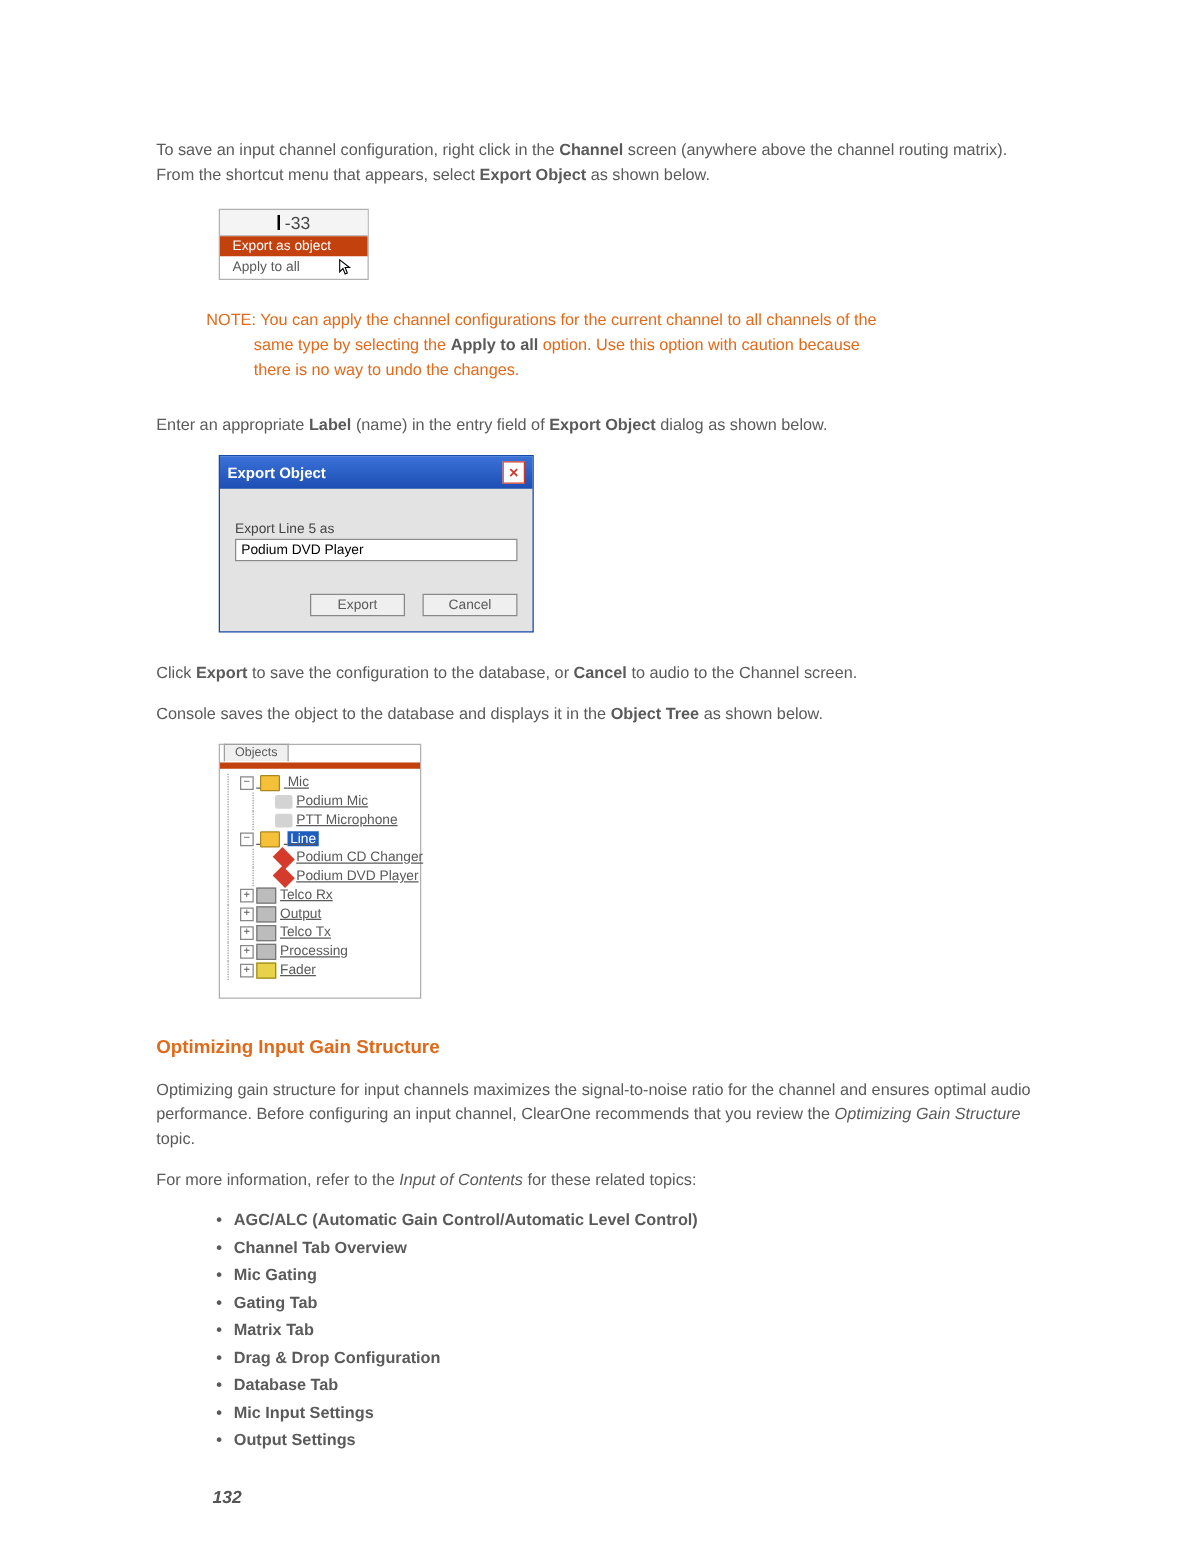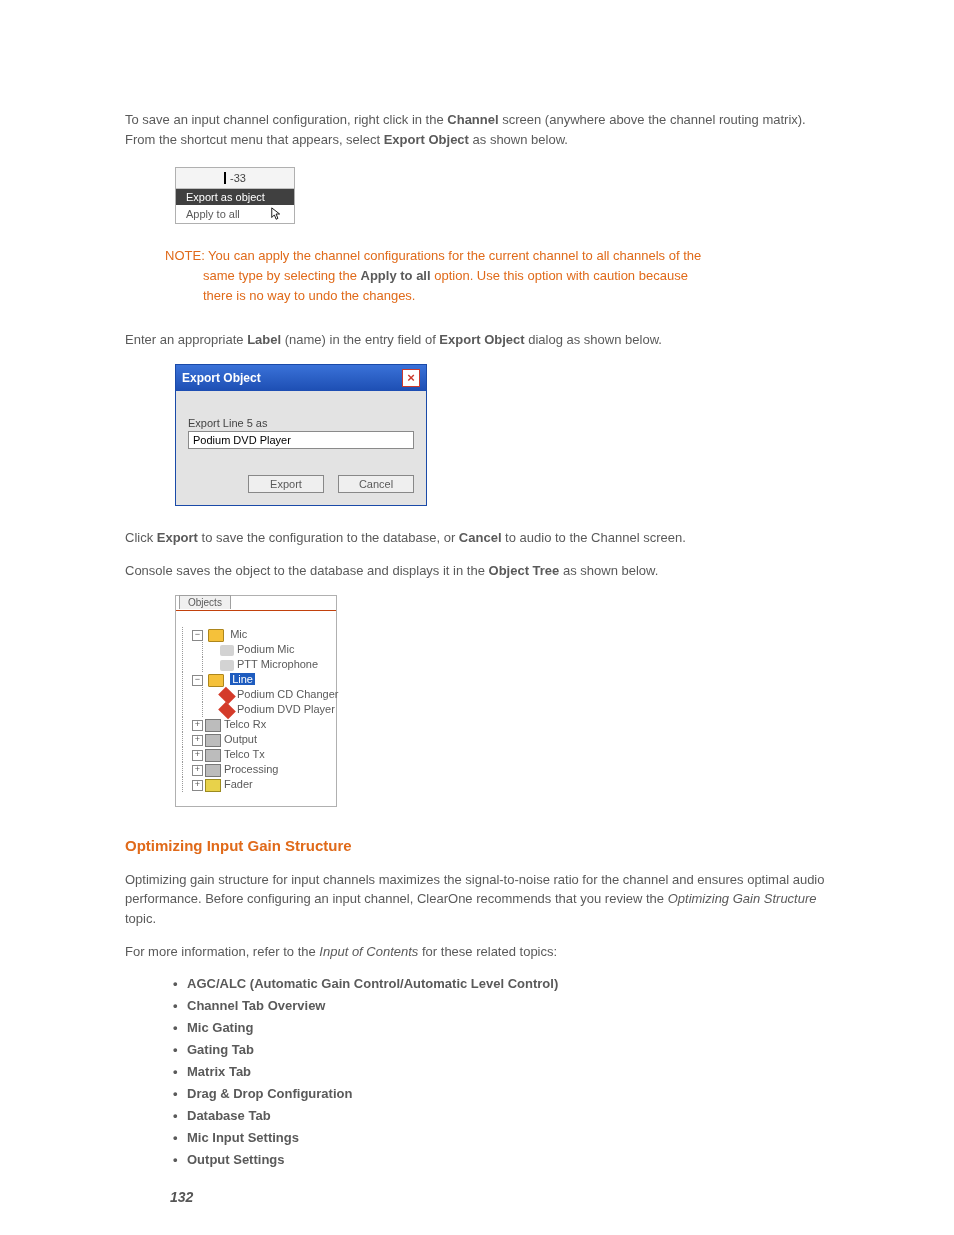--- a/index.html
+++ b/index.html
@@ -36,28 +36,28 @@
     align-items: center;
     justify-content: center;
     gap: 4px;
     background: #f4f4f4;
   }
   .ctx-tick {
     width: 2px;
     height: 12px;
     background: #000;
   }
-  .ctx-val { font-size: 11px; color: #444; }
+  .ctx-val { font-size: 14px; color: #444; }
   .ctx-item {
     padding: 2px 10px;
     display: flex;
     justify-content: space-between;
     align-items: center;
   }
-  .ctx-item.selected { background: #404040; color: #fff; }
+  .ctx-item.selected { background: #c2410c; color: #fff; }
   .cursor-svg { width: 14px; height: 14px; }
 
   
   .note {
     margin: 18px 20px 24px 40px;
     color: #e06a1a;
     line-height: 1.55;
   }
   .note .note-label { font-weight: normal; }
   .note .hang { padding-left: 38px; display: block; }
@@ -137,22 +137,23 @@
     border: 1px solid #a0a0a0;
     border-bottom: none;
     padding: 1px 8px;
     margin-left: 3px;
     background: #f0f0f0;
     font-size: 10px;
     position: relative;
     top: -1px;
   }
   .tree-body {
-    padding: 16px 2px 14px 2px;
-    border-top: 1px solid #c2410c;
+    padding: 4px 2px 14px 2px;
+    border-top: 5px solid #c2410c;
+    text-decoration: underline;
   }
   .tree ul { list-style: none; margin: 0; padding-left: 0; }
   .tree li { position: relative; padding-left: 14px; line-height: 15px; white-space: nowrap; }
   .tree li::before {
     content: "";
     position: absolute;
     left: 4px;
     top: 0;
     bottom: 0;
     border-left: 1px dotted #999;

